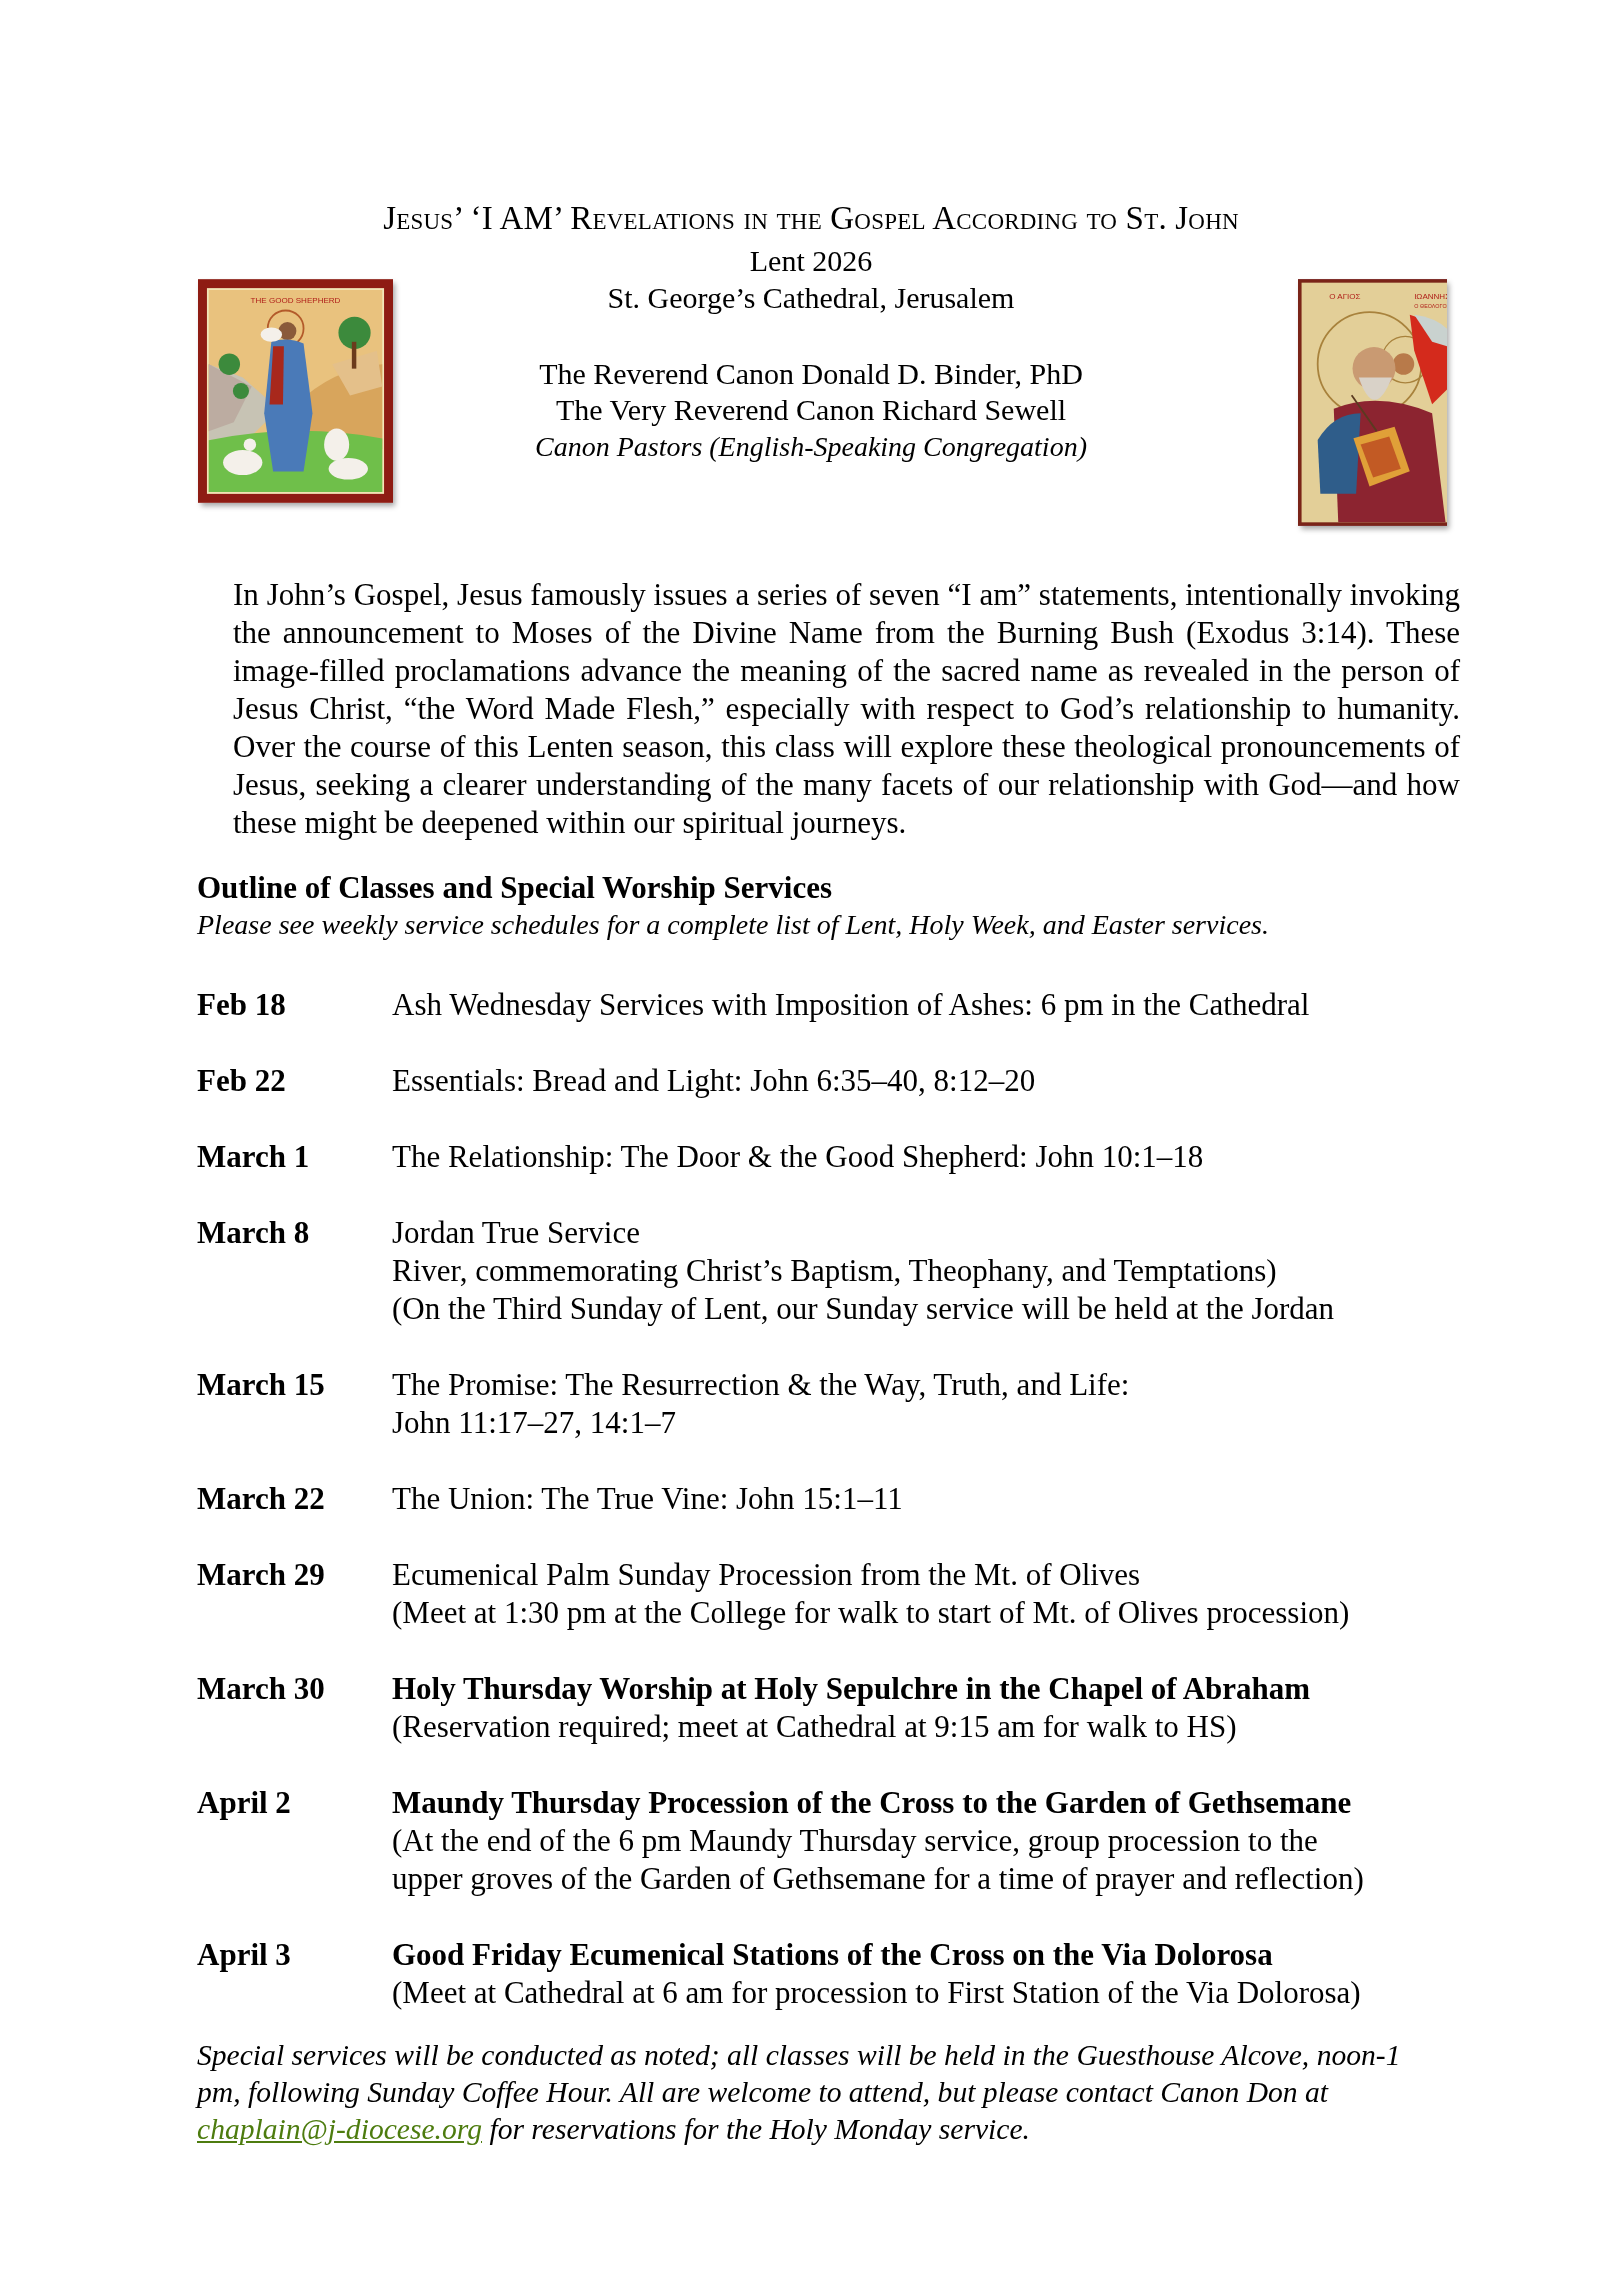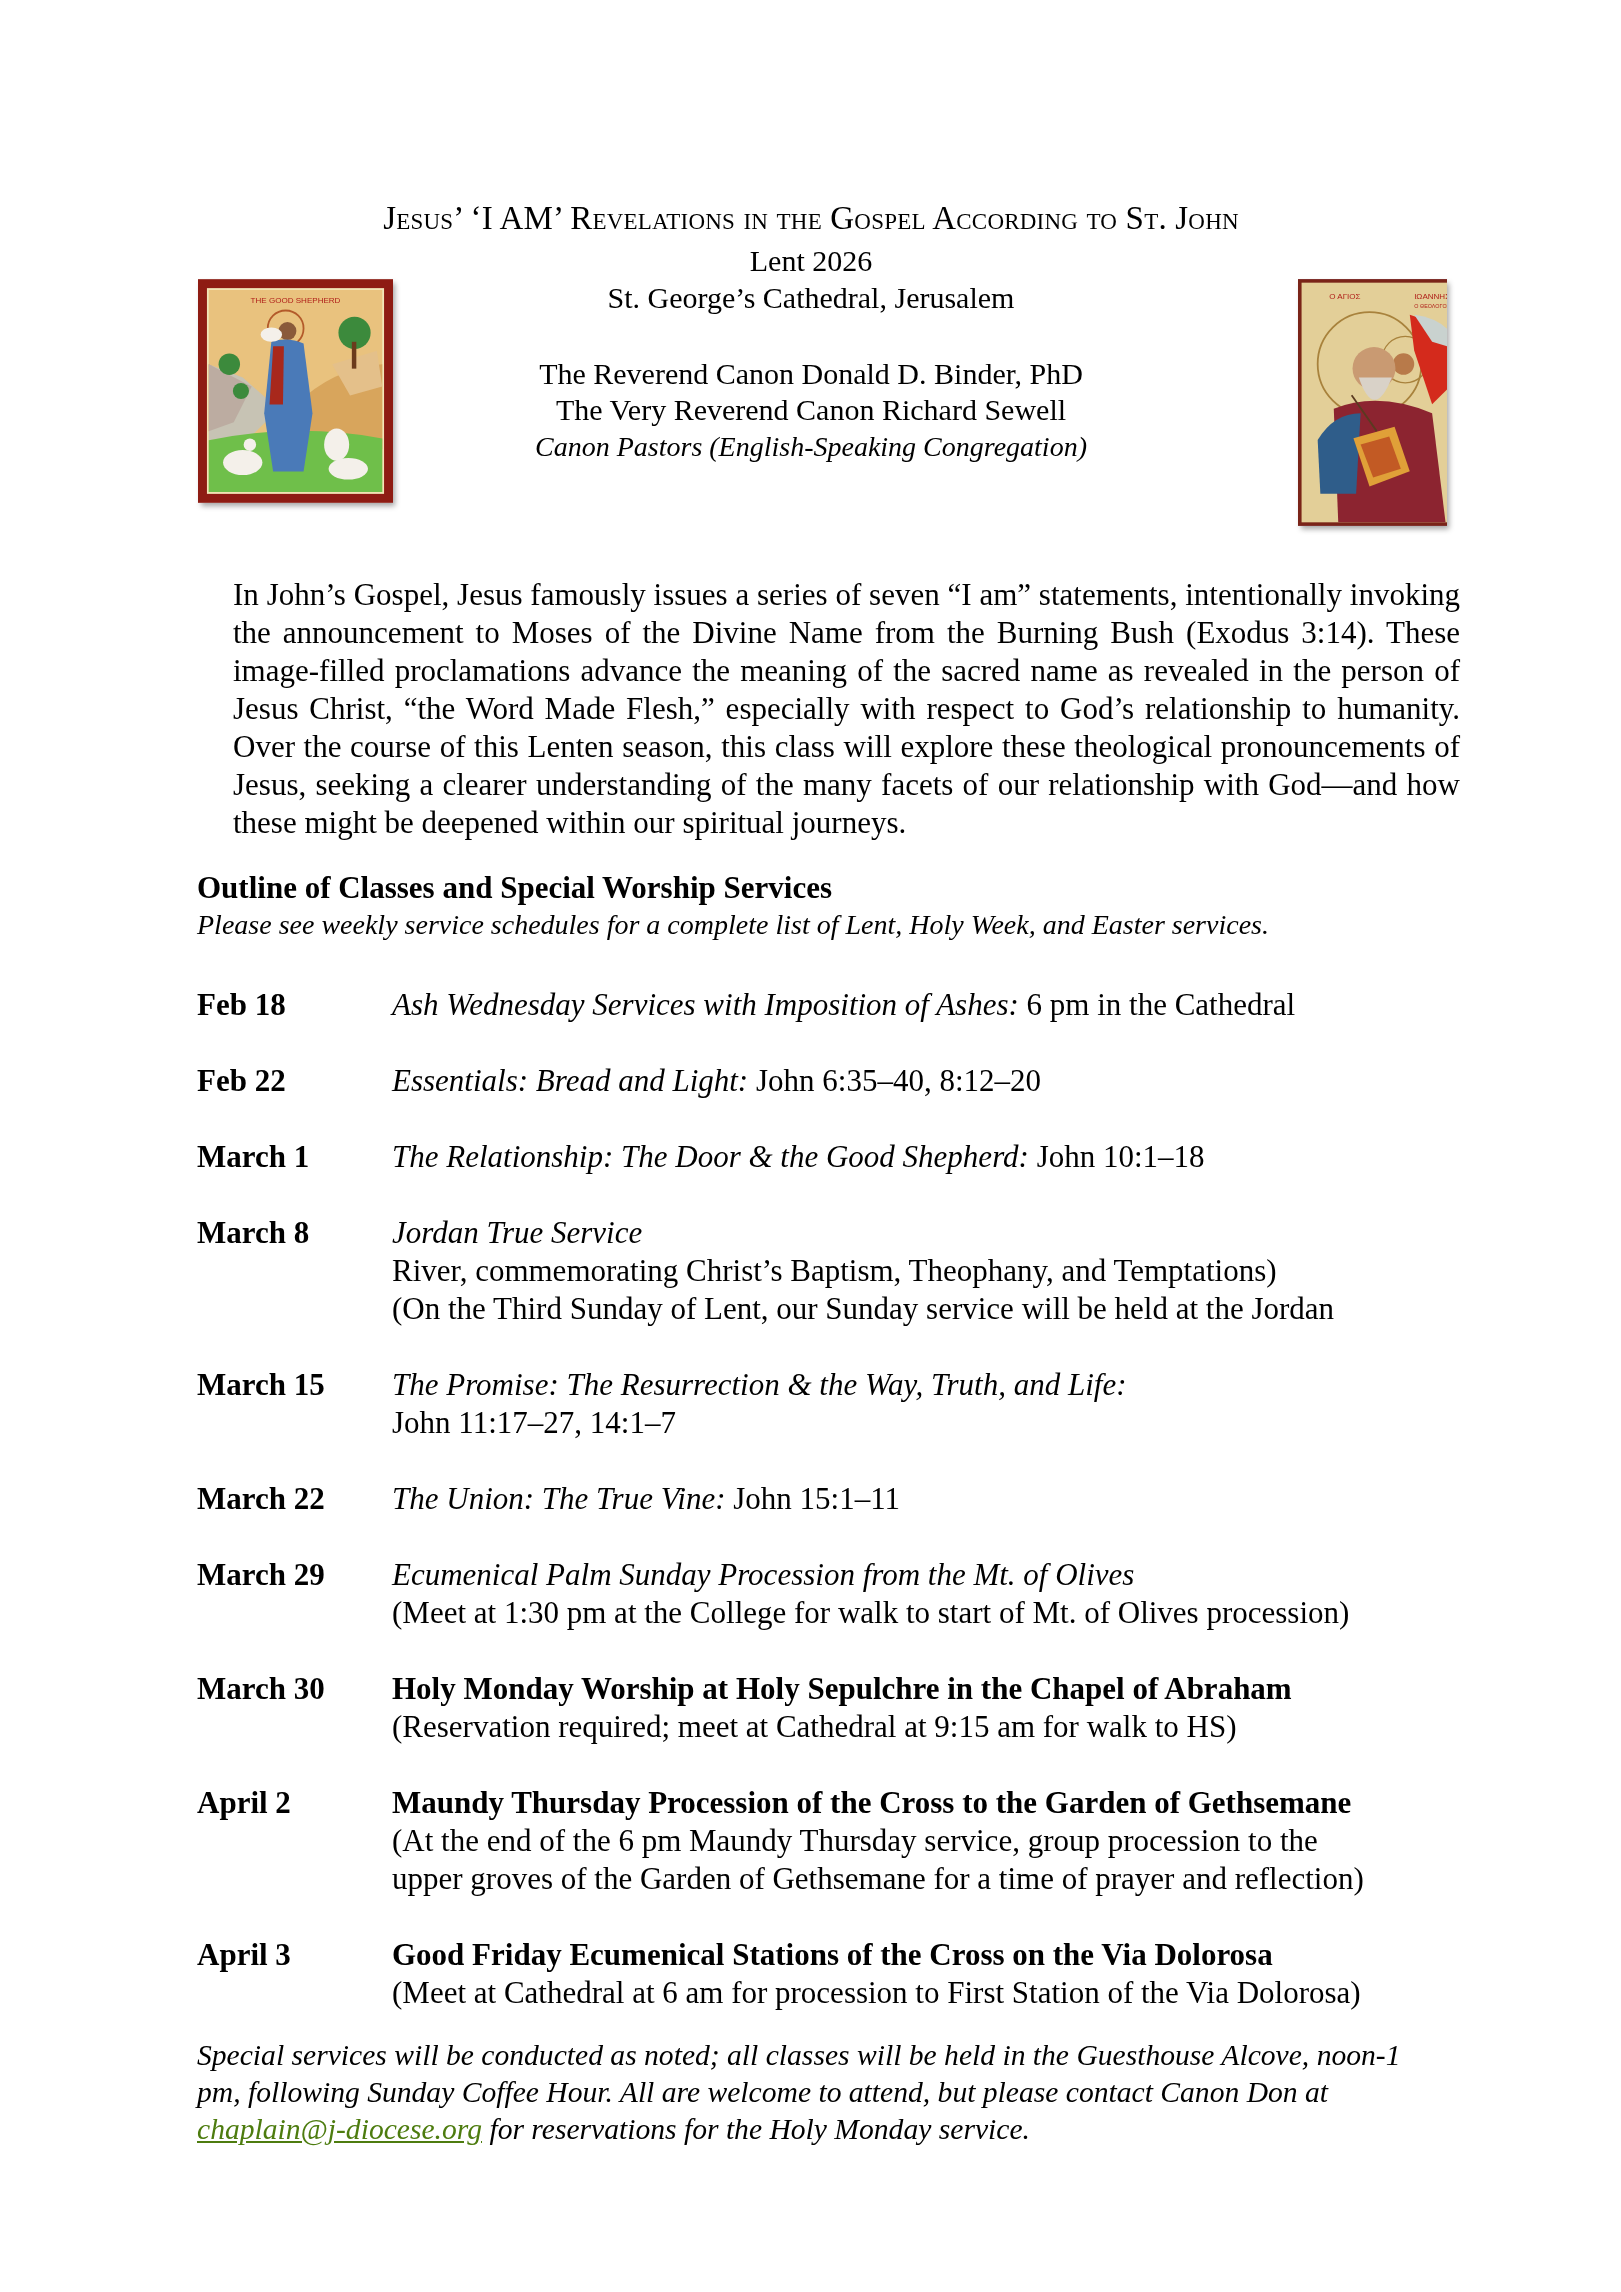--- a/index.html
+++ b/index.html
@@ -27,21 +27,21 @@
   .intro {
     left: 197px; top: 576px; width: 1227px;
     font-size: 31px; line-height: 38px; text-align: justify; margin-left: 36px;
   }
   .outline-head { left: 197px; top: 869px; font-size: 31px; line-height: 38px; font-weight: bold; white-space: nowrap; }
   .outline-note { left: 197px; top: 906px; font-size: 28px; line-height: 38px; font-style: italic; white-space: nowrap; }
   .schedule { left: 197px; top: 986px; width: 1254px; }
   .row { display: flex; font-size: 31px; line-height: 38px; margin-bottom: 38px; }
   .row .date { width: 195px; flex: 0 0 195px; font-weight: bold; white-space: nowrap; }
   .row .event { flex: 1; }
-  .row .event .ev-title.i { font-style: italic; }
+  .row .event .ev-title.i { }
   .row .event .ev-title.b { font-weight: bold; }
   .row .event .line { display: block; white-space: nowrap; }
   .footer {
     left: 197px; top: 2037px; width: 1231px;
     font-size: 29.6px; line-height: 37px; font-style: italic;
   }
   .footer a { color: #4d7c0f; text-decoration: underline; }
 </style>
 </head>
 <body>
@@ -159,21 +159,21 @@
     <div class="row">
       <div class="date">March 29</div>
       <div class="event">
         <span class="line"><span class="ev-title i">Ecumenical Palm Sunday Procession from the Mt. of Olives</span></span>
         <span class="line">(Meet at 1:30 pm at the College for walk to start of Mt. of Olives procession)</span>
       </div>
     </div>
     <div class="row">
       <div class="date">March 30</div>
       <div class="event">
-        <span class="line"><span class="ev-title b">Holy Monday Worship at Holy Sepulchre in the Chapel of Abraham</span></span>
+        <span class="line"><span class="ev-title b">Holy Thursday Worship at Holy Sepulchre in the Chapel of Abraham</span></span>
         <span class="line">(Reservation required; meet at Cathedral at 9:15 am for walk to HS)</span>
       </div>
     </div>
     <div class="row">
       <div class="date">April 2</div>
       <div class="event">
         <span class="line"><span class="ev-title b">Maundy Thursday Procession of the Cross to the Garden of Gethsemane</span></span>
         <span class="line">(At the end of the 6 pm Maundy Thursday service, group procession to the</span>
         <span class="line">upper groves of the Garden of Gethsemane for a time of prayer and reflection)</span>
       </div>

